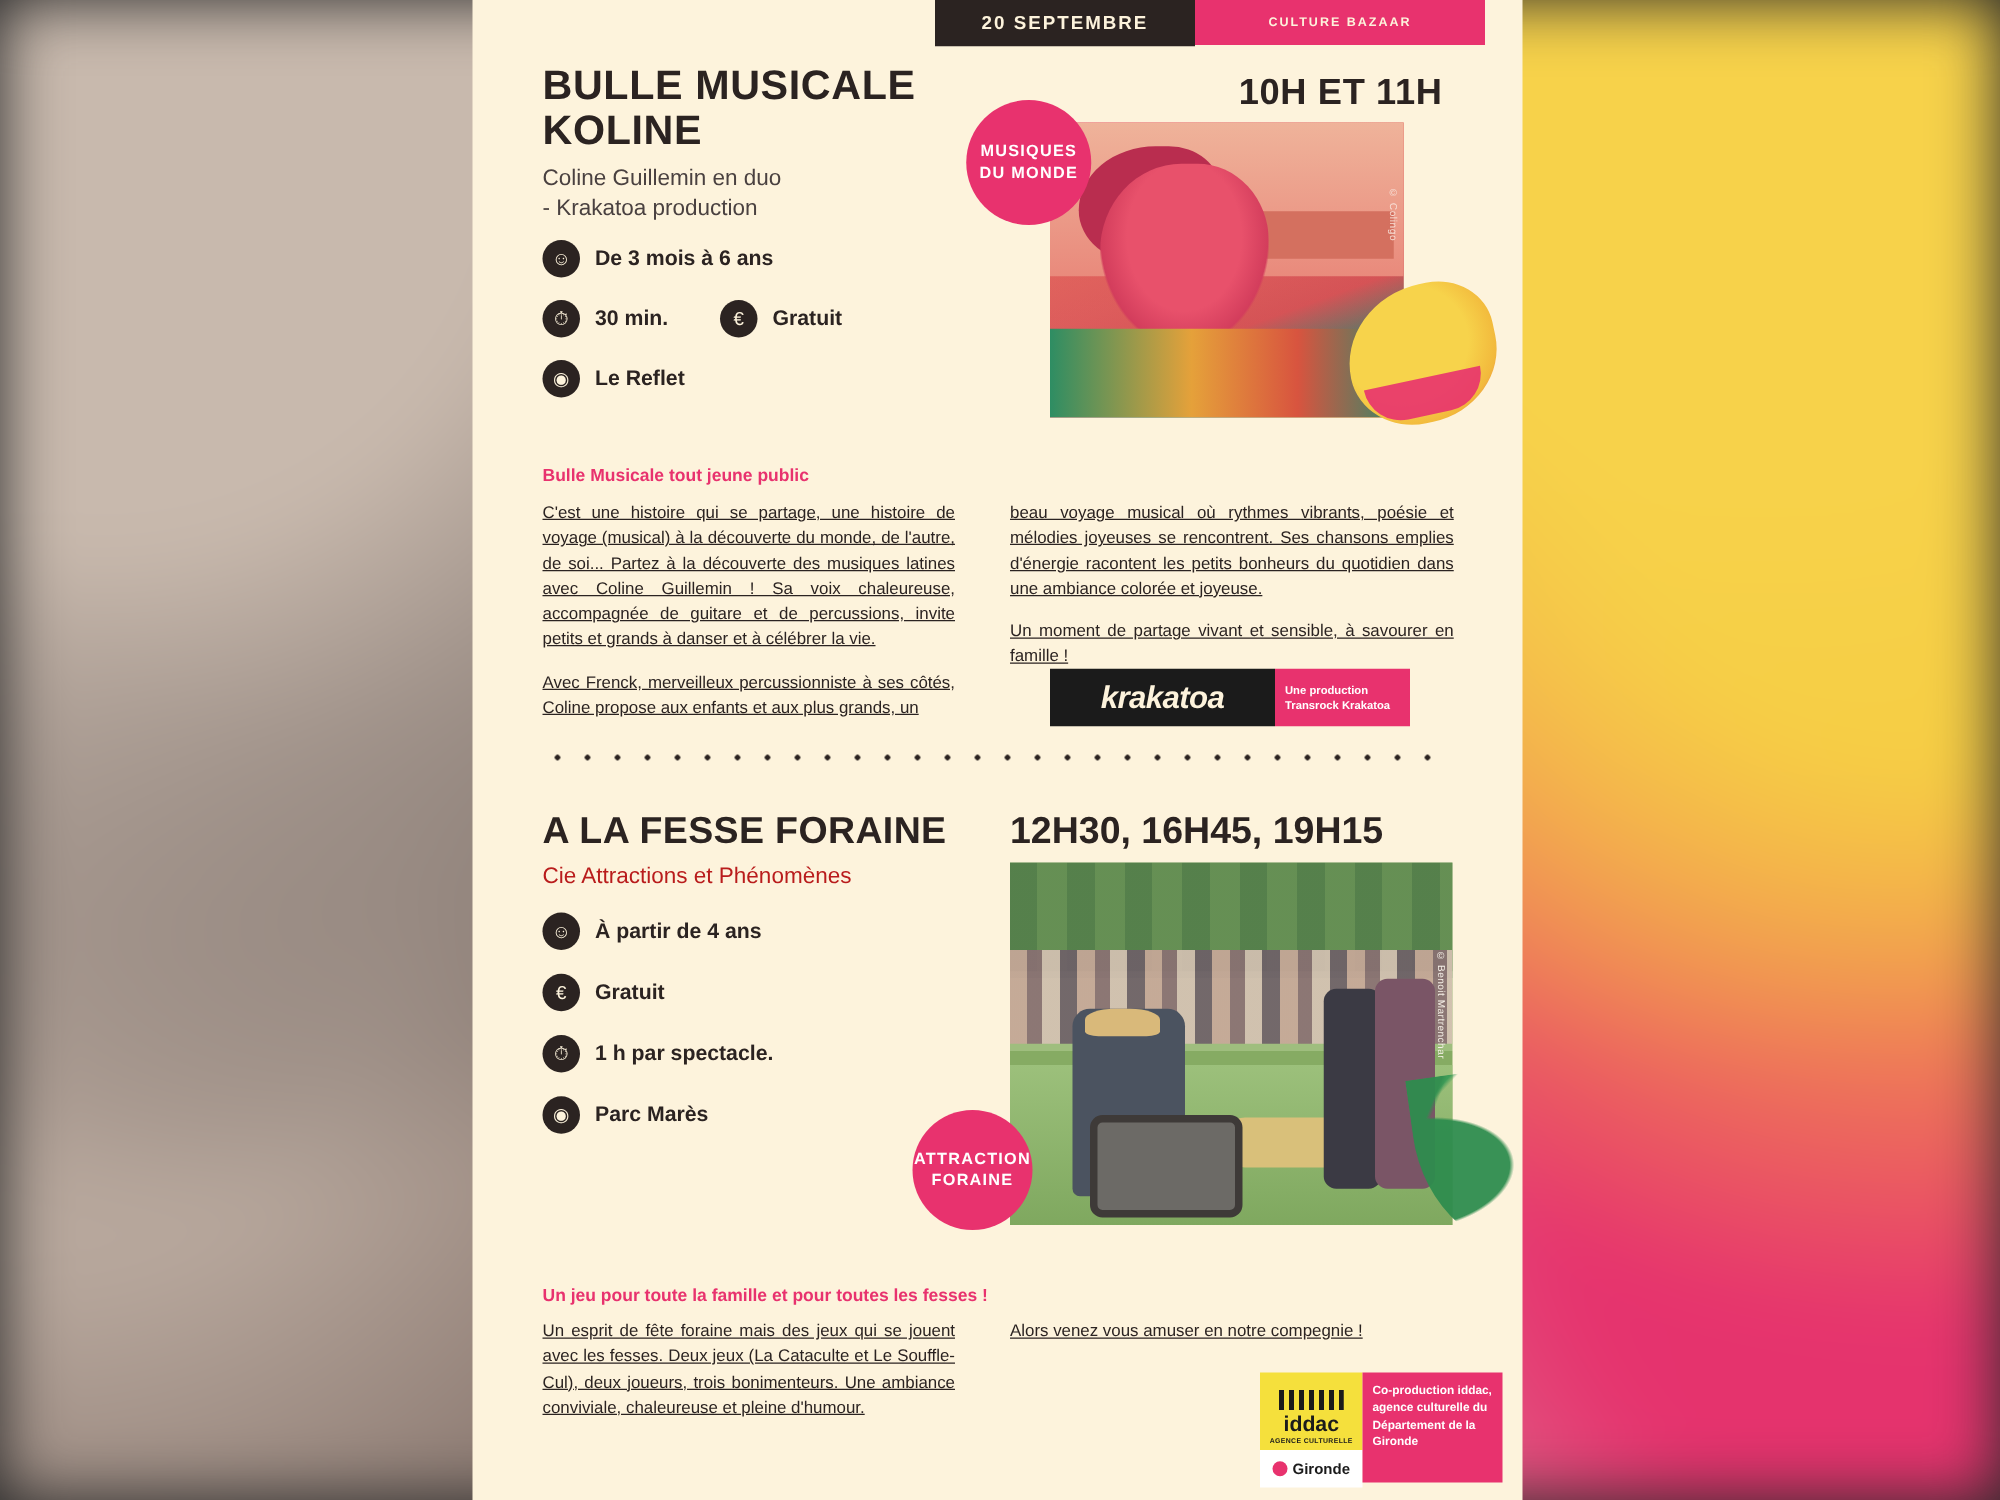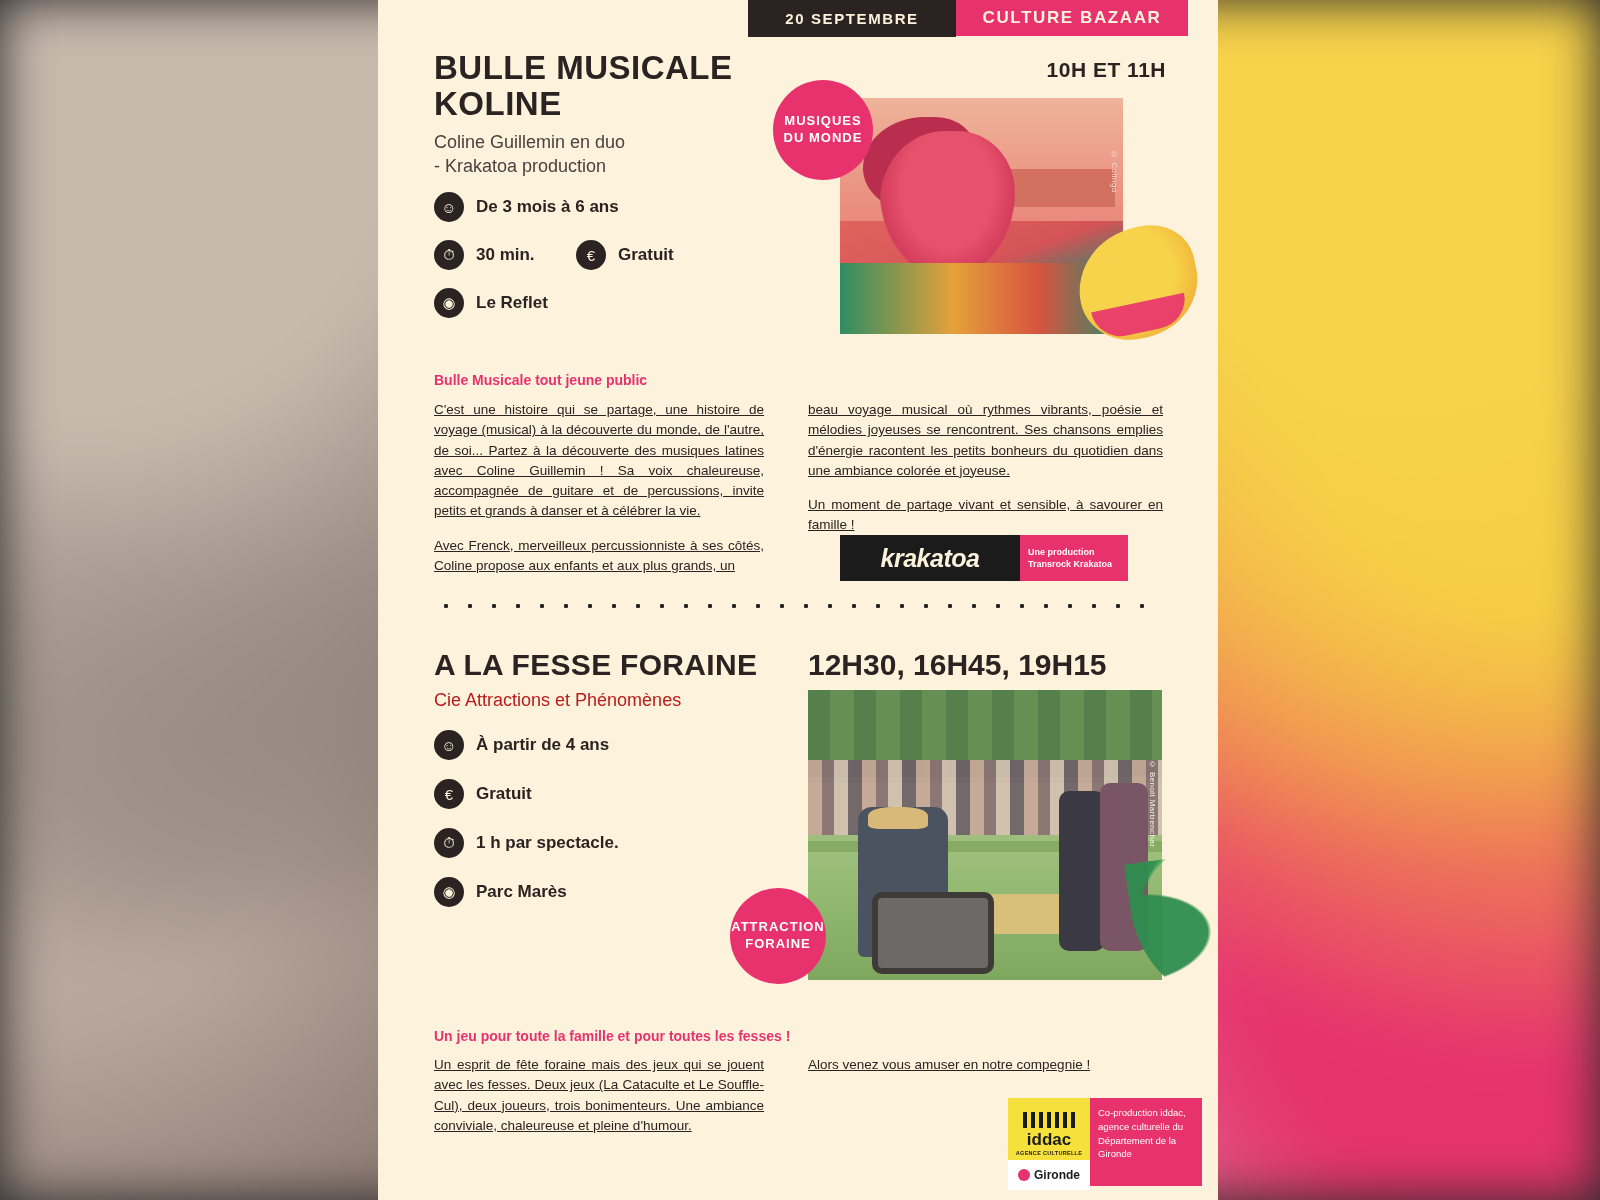--- a/index.html
+++ b/index.html
@@ -46,21 +46,21 @@
   .hdr .date {
     background: #2b2321; color: #fdf3dc;
     display: flex; align-items: center; justify-content: center;
     width: 208px; height: 37px;
     font-size: 15px; font-weight: bold; letter-spacing: 1.6px;
   }
   .hdr .bazaar {
     background: #e8326e; color: #fdf3dc;
     display: flex; align-items: center; justify-content: center;
     width: 232px; height: 36px;
-    font-size: 17px; font-weight: bold; letter-spacing: 1.6px;
+    font-size: 10px; font-weight: bold; letter-spacing: 1.6px;
   }
 
   
   .s1-title {
     position: absolute; left: 56px; top: 50px;
     width: 320px;
     font-size: 33px; line-height: 1.08; font-weight: bold;
     letter-spacing: 0.5px;
     color: #2b2321;
   }
@@ -85,22 +85,22 @@
   .pill {
     position: absolute;
     border-radius: 50%;
     background: #e8326e; color: #fff;
     display: flex; flex-direction: column; align-items: center; justify-content: center;
     text-align: center;
     font-size: 13px; font-weight: bold; letter-spacing: 1px; line-height: 1.3;
   }
 
   .time1 {
-    position: absolute; right: 52px; top: 58px;
-    font-size: 21px; font-weight: bold; color: #2b2321; letter-spacing: 0.5px;
+    position: absolute; right: 64px; top: 58px;
+    font-size: 29px; font-weight: bold; color: #2b2321; letter-spacing: 0.5px;
   }
 
   .photo1 {
     position: absolute; left: 462px; top: 98px;
     width: 283px; height: 236px;
     background:
       linear-gradient(180deg, rgba(233,60,90,.22), rgba(233,60,90,.22)),
       linear-gradient(160deg, #e85c6d 0%, #e0735f 28%, #d9655c 50%, #cf5a55 65%, #2f8a6a 78%, #e9a93b 100%);
     overflow: hidden;
   }
@@ -229,21 +229,21 @@
     background: repeating-linear-gradient(90deg,#1b1b1b 0 4px,transparent 4px 8px); }
   .iddac .tiny { font-size: 5.5px; letter-spacing:.3px; font-weight:bold; }
   .gironde {
     width: 82px; height: 30px; background:#fff; color:#1b1b1b;
     display:flex; align-items:center; justify-content:center;
     font-size: 12px; font-weight:bold; gap:4px;text-align:center;
   }
   .gironde .dot { width:12px;height:12px;background:#e8326e;border-radius:50%; }
   .coprod {
     width: 112px; height: 88px; background:#e8326e; color:#fff;
-    font-size: 9.5px; line-height: 1.45; font-weight: normal;
+    font-size: 9.5px; line-height: 1.45; font-weight: bold;
     padding: 8px 8px 0 8px; box-sizing: border-box;
   }
   .leftcol { left: 56px; width: 330px; }
   .rightcol { left: 430px; width: 355px; }
 </style>
 </head>
 <body>
 
 <div id="stage">
   <div class="bg-blur"></div>

